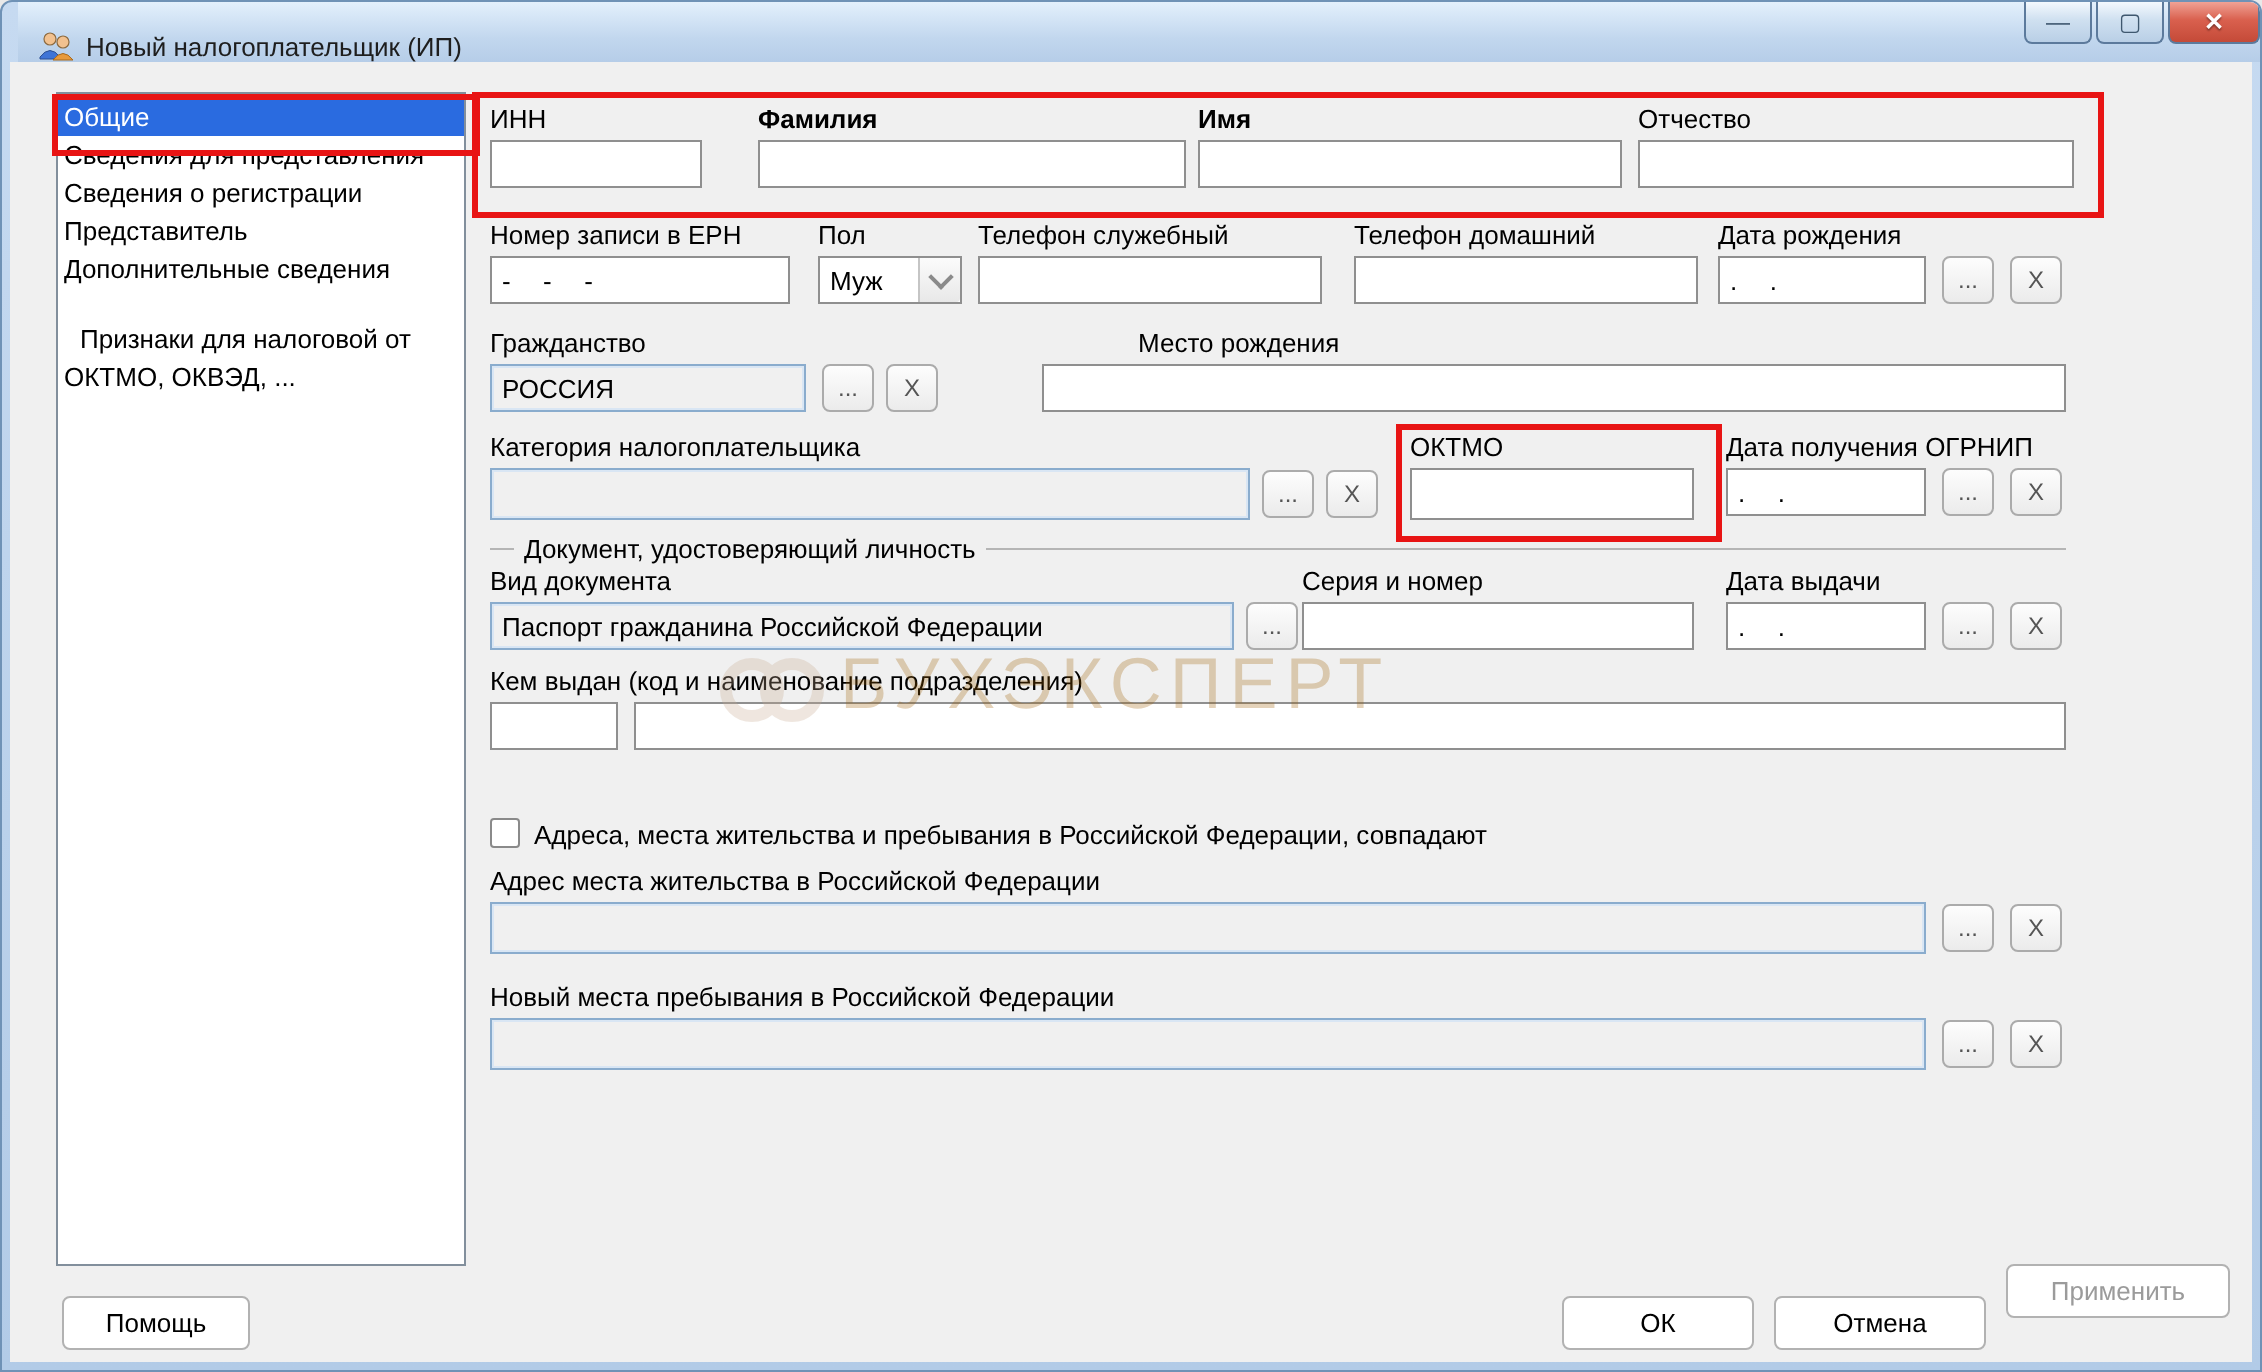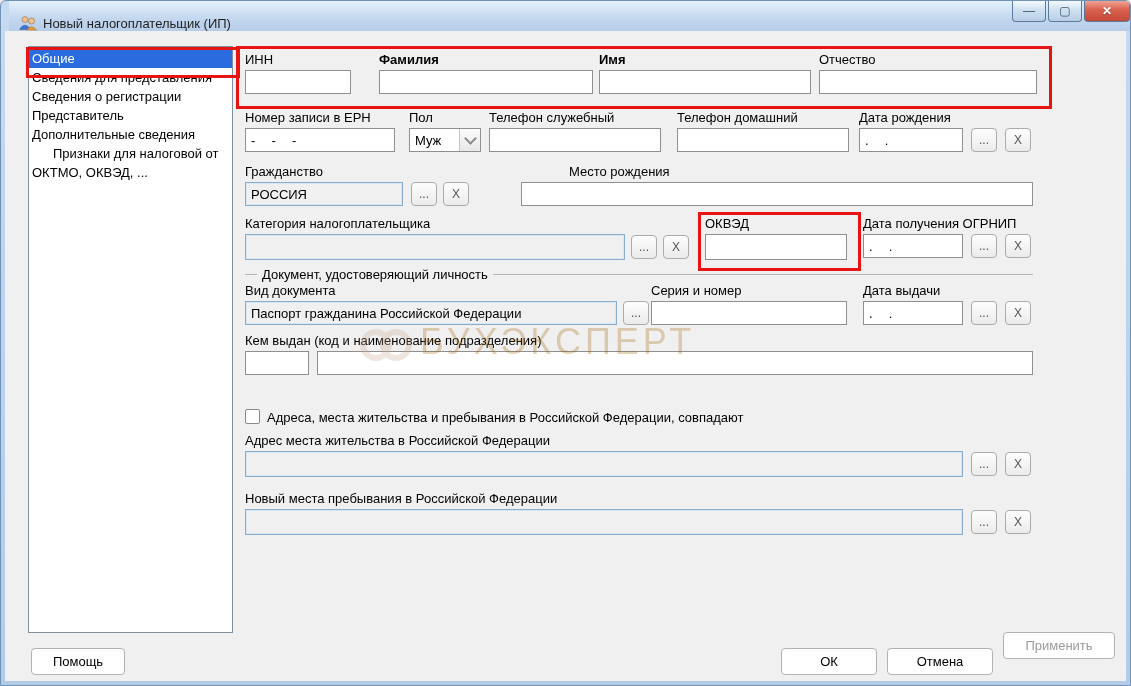--- a/index.html
+++ b/index.html
@@ -18,21 +18,21 @@
                  color:#fff;font-weight:bold;text-shadow:0 1px 1px rgba(0,0,0,.4);}
   .win-btn span{line-height:1;}
   
   .client{position:absolute;left:4px;top:30px;right:4px;bottom:4px;background:#f0f0f0;}
   
   .sidebar{position:absolute;left:23px;top:15px;width:205px;height:587px;background:#fff;
            border:1px solid #828f9c;box-sizing:border-box;padding-top:2px;overflow:hidden;}
   .side-item{height:19px;line-height:19px;font-size:13px;padding:0 3px;white-space:nowrap;
              overflow:hidden;color:#000;cursor:default;}
   .side-item.sel{background:#2a6be0;color:#fff;}
-  .side-item.ind{padding-left:24px;}
+  .side-item.ind{padding-left:11px;margin-top:16px;}
   
   .ann{position:absolute;border:3px solid #e81414;pointer-events:none;z-index:30;}
   
   .lbl{position:absolute;font-size:13px;color:#000;white-space:nowrap;}
   .lbl.b{font-weight:bold;}
   .inp{position:absolute;height:24px;border:1px solid #8f8f8f;background:#fff;
        font:13px "Liberation Sans",sans-serif;padding:0 5px;box-sizing:border-box;color:#000;}
   .inp.ro{background:#f0f0f0;border:1px solid #8aaccd;box-shadow:inset 0 0 0 1px #d9e6f4;}
   .btn-sm{position:absolute;width:26px;height:24px;border:1px solid #ababab;border-radius:4px;
           background:linear-gradient(#fdfdfd,#ebebeb);font-size:12px;color:#555;display:flex;
@@ -142,21 +142,21 @@
     <input class="inp ro" style="left: 240px; top: 151px; width: 158px;" readonly="" value="РОССИЯ">
     <div class="btn-sm" style="left:406px;top:151px;">...</div>
     <div class="btn-sm" style="left:438px;top:151px;">X</div>
     <span class="lbl" style="left:528px;top:133px;margin-left:36px;">Место рождения</span>
     <input class="inp" style="left: 516px; top: 151px; width: 512px;">
 
     <span class="lbl" style="left:240px;top:185px;">Категория налогоплательщика</span>
     <input class="inp ro" style="left: 240px; top: 203px; width: 380px; height: 26px;" readonly="">
     <div class="btn-sm" style="left:626px;top:204px;">...</div>
     <div class="btn-sm" style="left:658px;top:204px;">X</div>
-    <span class="lbl" style="left:700px;top:185px;">ОКВЭД</span>
+    <span class="lbl" style="left:700px;top:185px;">ОКТМО</span>
     <input class="inp" style="left: 700px; top: 203px; width: 142px; height: 26px;">
     <div class="ann" style="left:693px;top:181px;width:157px;height:53px;"></div>
     <span class="lbl" style="left:858px;top:185px;">Дата получения ОГРНИП</span>
     <input class="inp" style="left: 858px; top: 203px; width: 100px; letter-spacing: 3px;" value=".  .">
     <div class="btn-sm" style="left:966px;top:203px;">...</div>
     <div class="btn-sm" style="left:1000px;top:203px;">X</div>
 
     <div class="groupline" style="left:240px;top:236px;width:788px;">
       <span>Документ, удостоверяющий личность</span>
     </div>

